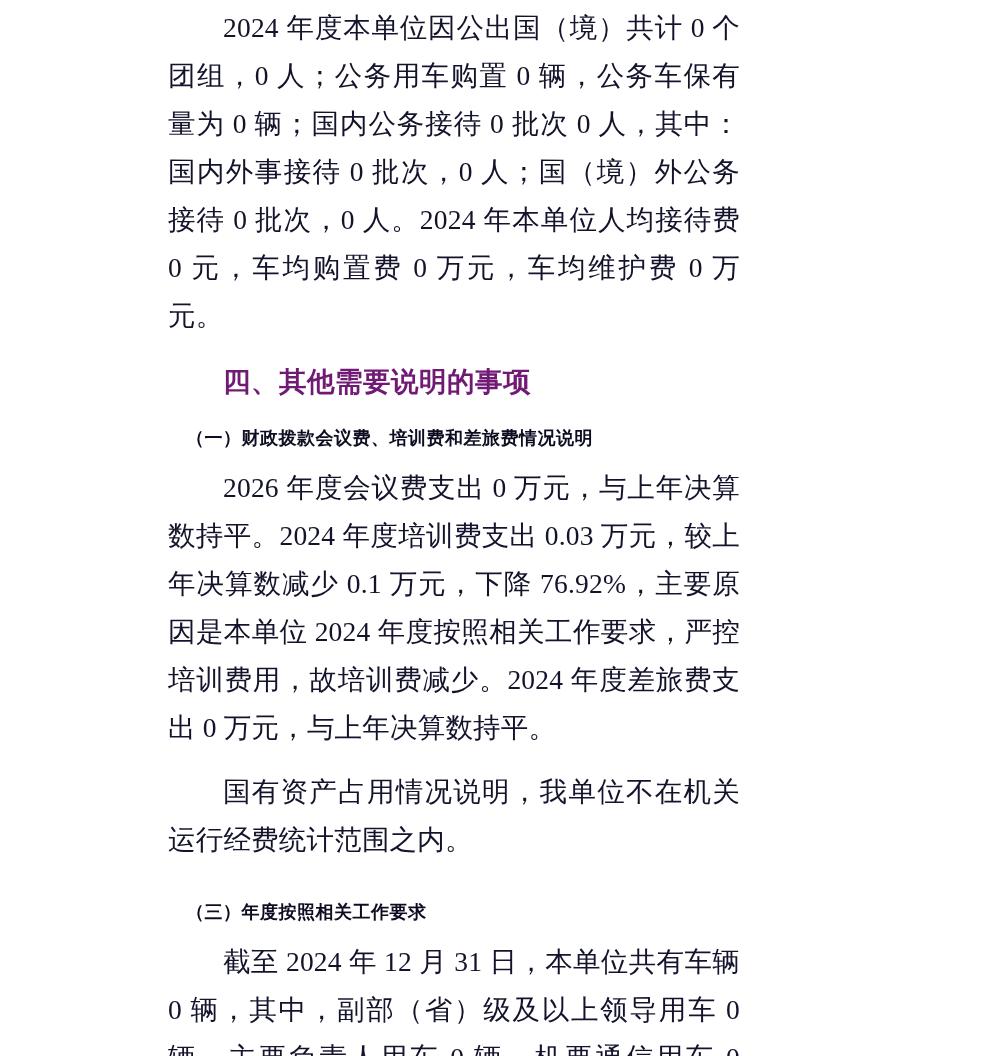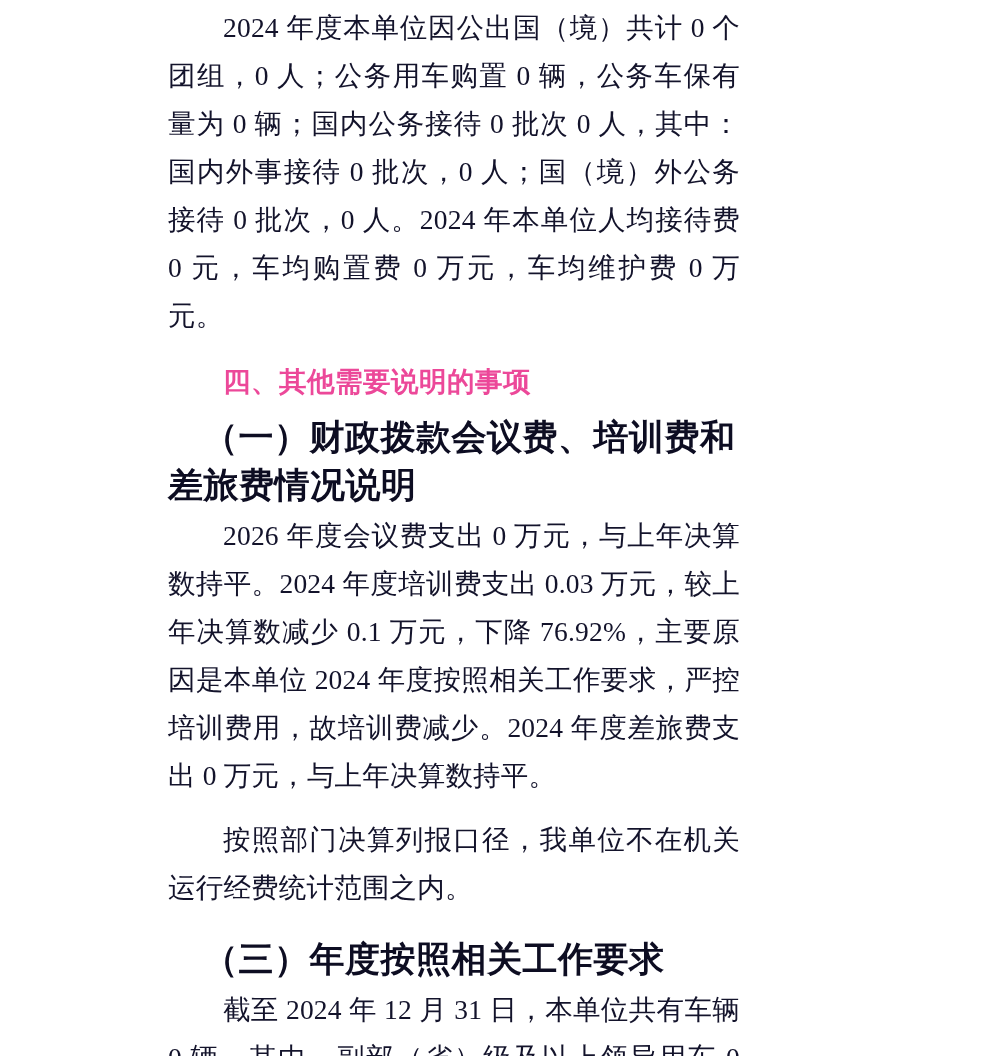--- a/index.html
+++ b/index.html
@@ -31,25 +31,25 @@
     margin: 0 0 2px 0;
     letter-spacing: 0.2px;
     color: #13132b;
   }
   .heading {
     font-size: 27.5px;
     line-height: 48px;
     font-weight: bold;
     text-indent: 2em;
     margin: 10px 0 2px 0;
-    color: #ec4899;
+    color: #701a75;
     letter-spacing: 0.5px;
   }
   .subheading {
-    font-size: 35px;
+    font-size: 18px;
     line-height: 48px;
     font-weight: bold;
     text-indent: 1em;
     margin: 8px 0 2px 0;
     color: #0d0d22;
     letter-spacing: 0.5px;
   }
   .gap-sm { height: 6px; }
   .gap-md { height: 14px; }
   .spread {
@@ -68,21 +68,21 @@
 
   <h2 class="heading">四、其他需要说明的事项</h2>
 
   <h3 class="subheading">（一）财政拨款会议费、培训费和差旅费情况说明</h3>
 
   <p class="para spread">2026 年度会议费支出 0 万元，与上年决算数持平。2024 年度培训费支出 0.03 万元，较上年决算数减少 0.1 万元，下降 76.92%，主要原因是本单位 2024 年度按照相关工作要求，严控培训费用，故培训费减少。2024 年度差旅费支出 0 万元，与上年决算数持平。</p>
 
   <div class="gap-md"></div>
 
 
-  <p class="para spread">按照部门决算列报口径，我单位不在机关运行经费统计范围之内。</p>
+  <p class="para spread">国有资产占用情况说明，我单位不在机关运行经费统计范围之内。</p>
 
   <div class="gap-md"></div>
 
   <h3 class="subheading">（三）年度按照相关工作要求</h3>
 
   <p class="para spread">截至 2024 年 12 月 31 日，本单位共有车辆 0 辆，其中，副部（省）级及以上领导用车 0 辆、主要负责人用车 0 辆、机要通信用车 0 辆、应急保障用车 0 辆、执法执勤用车 0 辆，特种专业技术用车 0 辆，离退休干部用车 0 辆，其他用车 0 辆。单价 100 万元以上设备 0 台（套）。</p>
 
 </div>
 
 </body></html>

